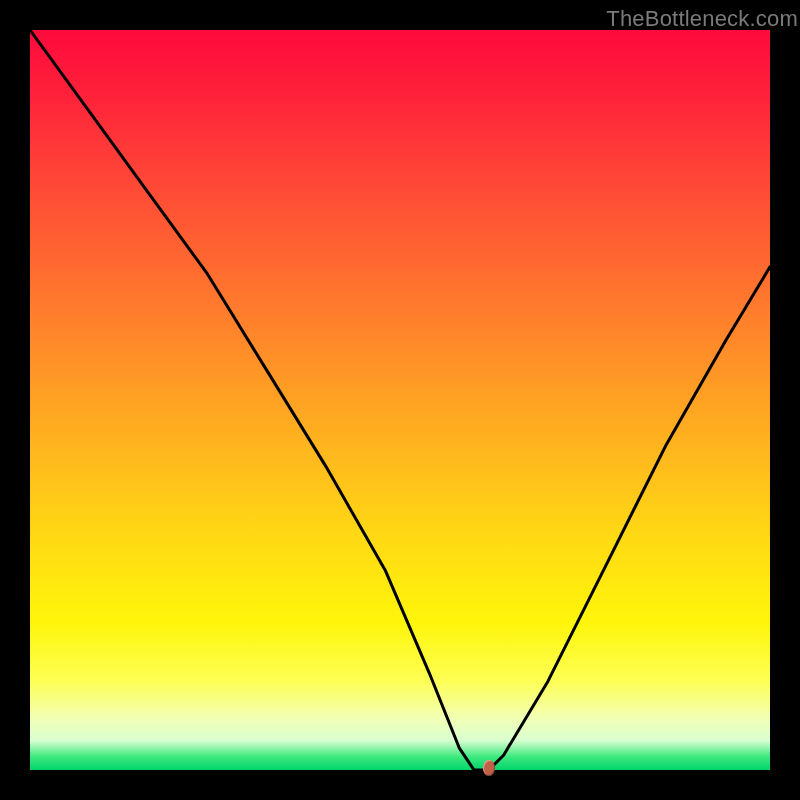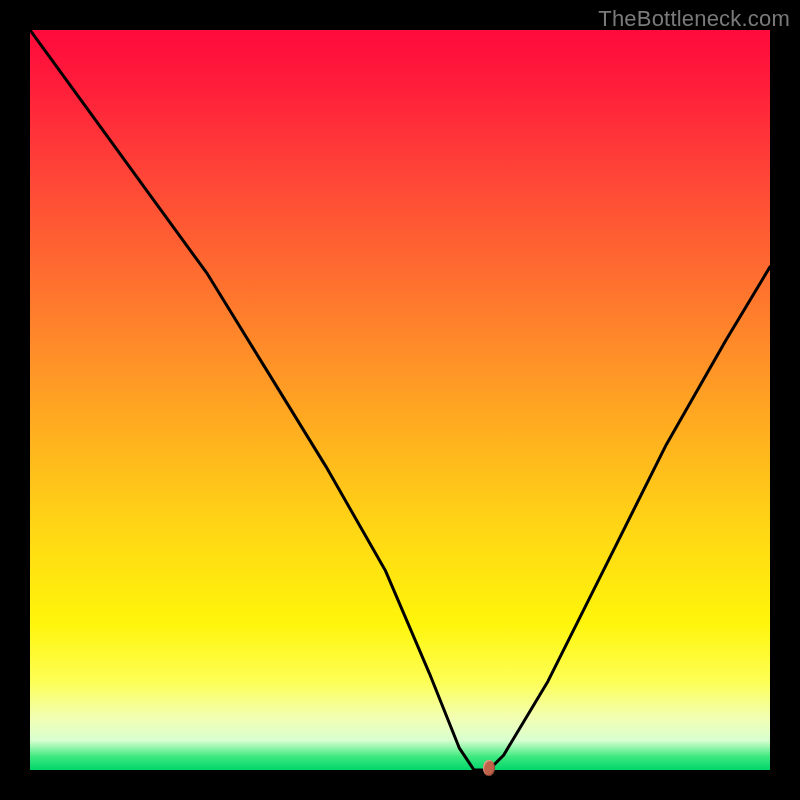--- a/index.html
+++ b/index.html
@@ -42,21 +42,21 @@
     width: 12px;
     height: 16px;
     border-radius: 6px / 8px;
     background: #c0624a;
     box-shadow: inset 1px 1px 0 rgba(255,200,180,0.6),
                 inset -1px -1px 0 rgba(0,0,0,0.25);
   }
   .watermark {
     position: absolute;
     top: 6px;
-    right: 10px;
+    right: 2px;
     color: #7a7a7a;
     font-size: 22px;
     letter-spacing: 0.2px;
     font-weight: 400;
   }
 </style>
 </head>
 <body>
 
 <div class="frame">

